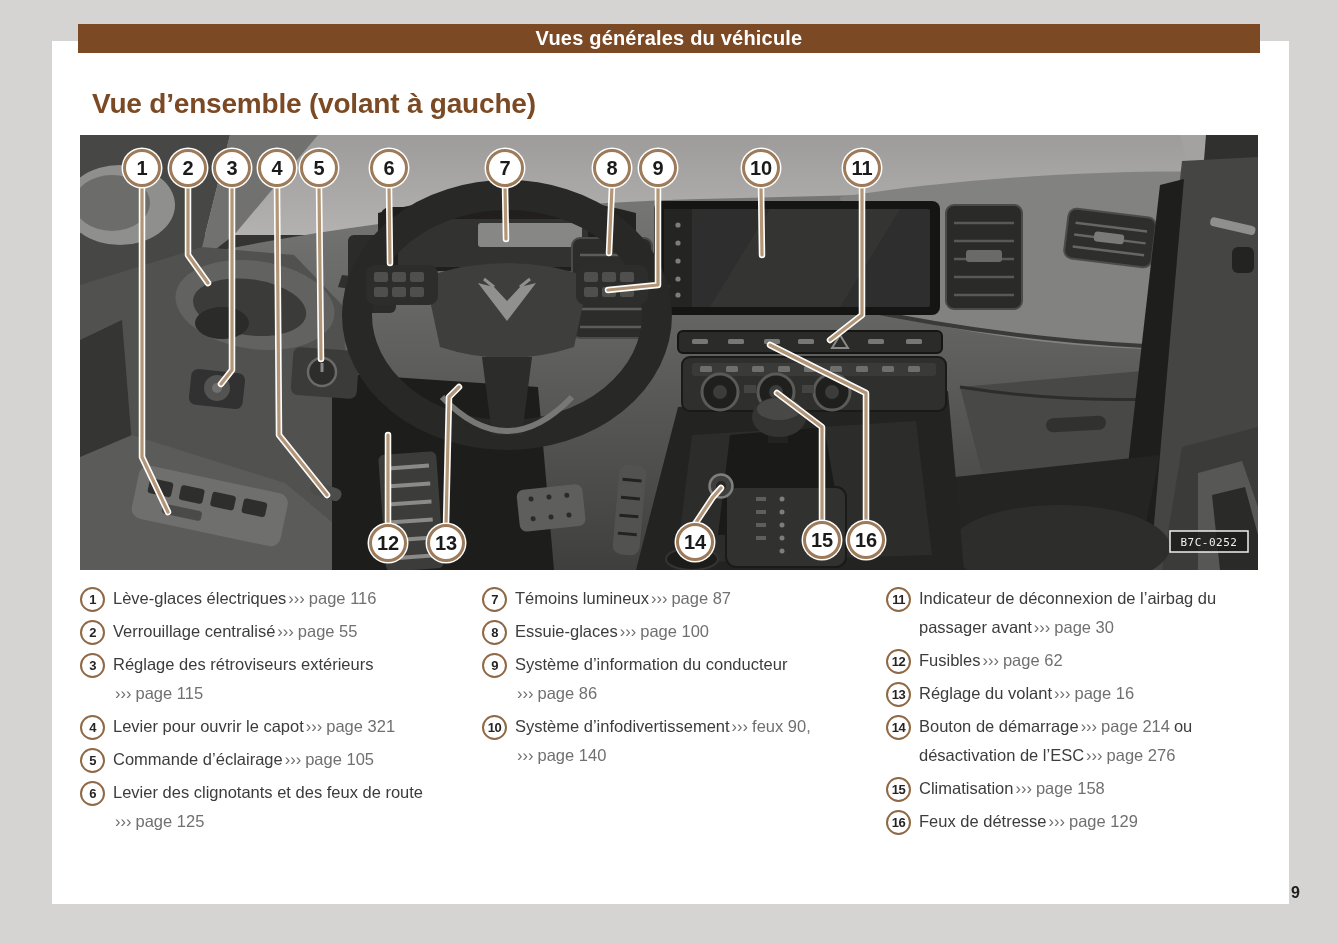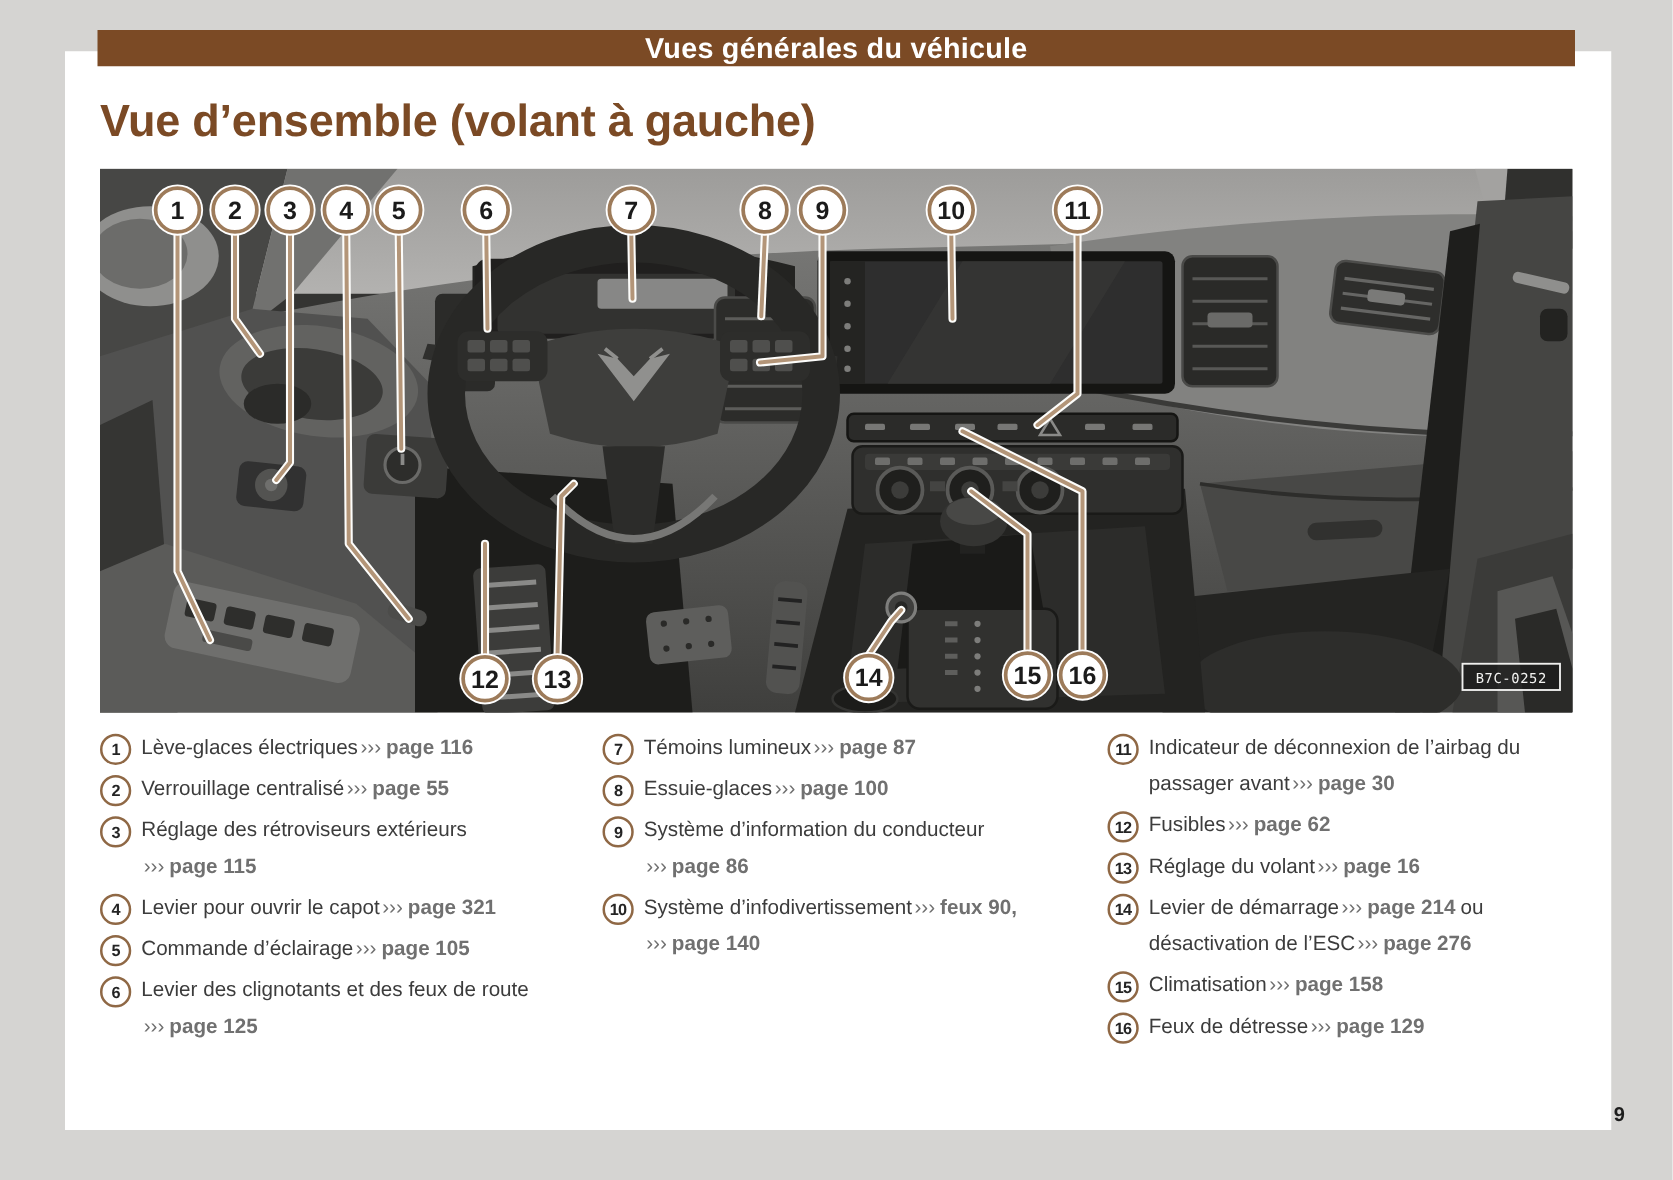--- a/index.html
+++ b/index.html
@@ -6,43 +6,43 @@
   body{
     width:1338px;height:944px;position:relative;overflow:hidden;
     background:#d5d4d2;
     font-family:"Liberation Sans",sans-serif;
     -webkit-font-smoothing:antialiased;
   }
   .page{position:absolute;left:52px;top:41px;width:1237px;height:863px;background:#ffffff}
   .header-bar{
     position:absolute;left:78px;top:24px;width:1182px;height:29px;
     background:#7b4a25;color:#ffffff;display:flex;align-items:center;justify-content:center;
-    font-weight:bold;font-size:23px;letter-spacing:.2px;
+    font-weight:bold;font-size:20px;letter-spacing:.2px;
   }
   .title{
-    position:absolute;left:80px;top:76px;margin:0;
-    font-size:36px;font-weight:bold;color:#7b4a25;letter-spacing:-.2px;
+    position:absolute;left:80px;top:76px;margin:12px;
+    font-size:28px;font-weight:bold;color:#7b4a25;letter-spacing:-.2px;
   }
   .figure{position:absolute;left:80px;top:135px;width:1178px;height:435px}
   .figure svg{display:block}
 
   .legend{position:absolute;top:584px;font-size:16.5px;color:#3c3c3c}
   .c1{left:80px;width:376px}
   .c2{left:482px;width:356px}
   .c3{left:886px;width:368px}
   .entry{display:flex;align-items:flex-start;margin-bottom:4px}
   .lnum{
     flex:0 0 auto;width:21px;height:21px;border:2px solid #8f6845;border-radius:50%;
     font-size:13px;font-weight:bold;color:#242424;letter-spacing:-.5px;
     display:flex;align-items:center;justify-content:center;margin:3px 8px 0 0;
   }
   .lnum.ghost{border-color:transparent}
   .etext{flex:1;line-height:29px}
   .chev{color:#707070;margin-left:2px}
-  .pref{color:#707070;font-weight:bold;margin-left:4px}
+  .pref{color:#707070;font-weight:normal;margin-left:4px}
   .lab2{margin-left:4px}
   .refu{display:inline-block}
   .pageno{position:absolute;left:1291px;top:884px;font-size:16px;font-weight:bold;color:#1d1d1d}
 
   
   .halo{fill:#ffffff}
   .ringc{fill:#ffffff;stroke:#9d7b5a;stroke-width:3}
   .cnum{font-family:"Liberation Sans",sans-serif;font-size:20px;font-weight:bold;fill:#1b1b1b;text-anchor:middle}
   .codetext{font-family:"DejaVu Sans Mono",monospace;font-size:11px;fill:#f2f2f0;text-anchor:middle;letter-spacing:.5px}
   #leads polyline{fill:none;stroke:#fdfdfb;stroke-width:6.5;stroke-linecap:round;stroke-linejoin:round}
@@ -512,21 +512,21 @@
   <div class="entry">
     <span class="lnum">12</span>
     <span class="etext"><span class="lab">Fusibles</span><span class="refu"><span class="chev">›››</span><span class="pref">page 62</span></span></span>
   </div>
   <div class="entry">
     <span class="lnum">13</span>
     <span class="etext"><span class="lab">Réglage du volant</span><span class="refu"><span class="chev">›››</span><span class="pref">page 16</span></span></span>
   </div>
   <div class="entry">
     <span class="lnum">14</span>
-    <span class="etext"><span class="lab">Levier de démarrage</span><span class="refu"><span class="chev">›››</span><span class="pref">page 214</span></span><span class="lab lab2">ou désactivation de l’ESC</span><span class="refu"><span class="chev">›››</span><span class="pref">page 276</span></span></span>
+    <span class="etext"><span class="lab">Bouton de démarrage</span><span class="refu"><span class="chev">›››</span><span class="pref">page 214</span></span><span class="lab lab2">ou désactivation de l’ESC</span><span class="refu"><span class="chev">›››</span><span class="pref">page 276</span></span></span>
   </div>
   <div class="entry">
     <span class="lnum">15</span>
     <span class="etext"><span class="lab">Climatisation</span><span class="refu"><span class="chev">›››</span><span class="pref">page 158</span></span></span>
   </div>
   <div class="entry">
     <span class="lnum">16</span>
     <span class="etext"><span class="lab">Feux de détresse</span><span class="refu"><span class="chev">›››</span><span class="pref">page 129</span></span></span>
   </div>
 </div>

